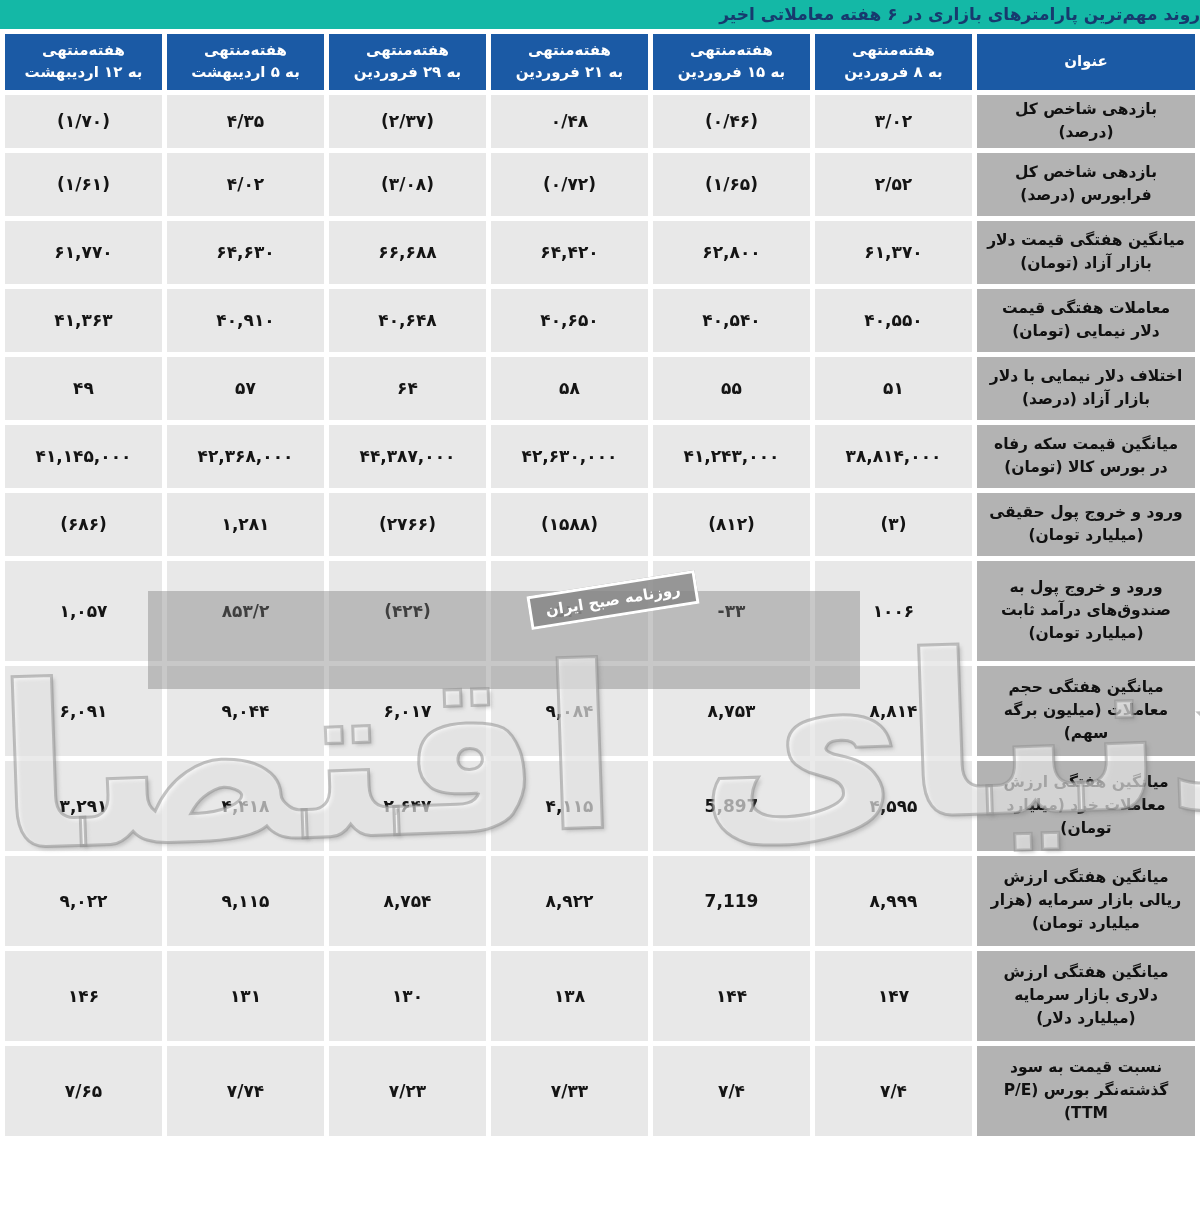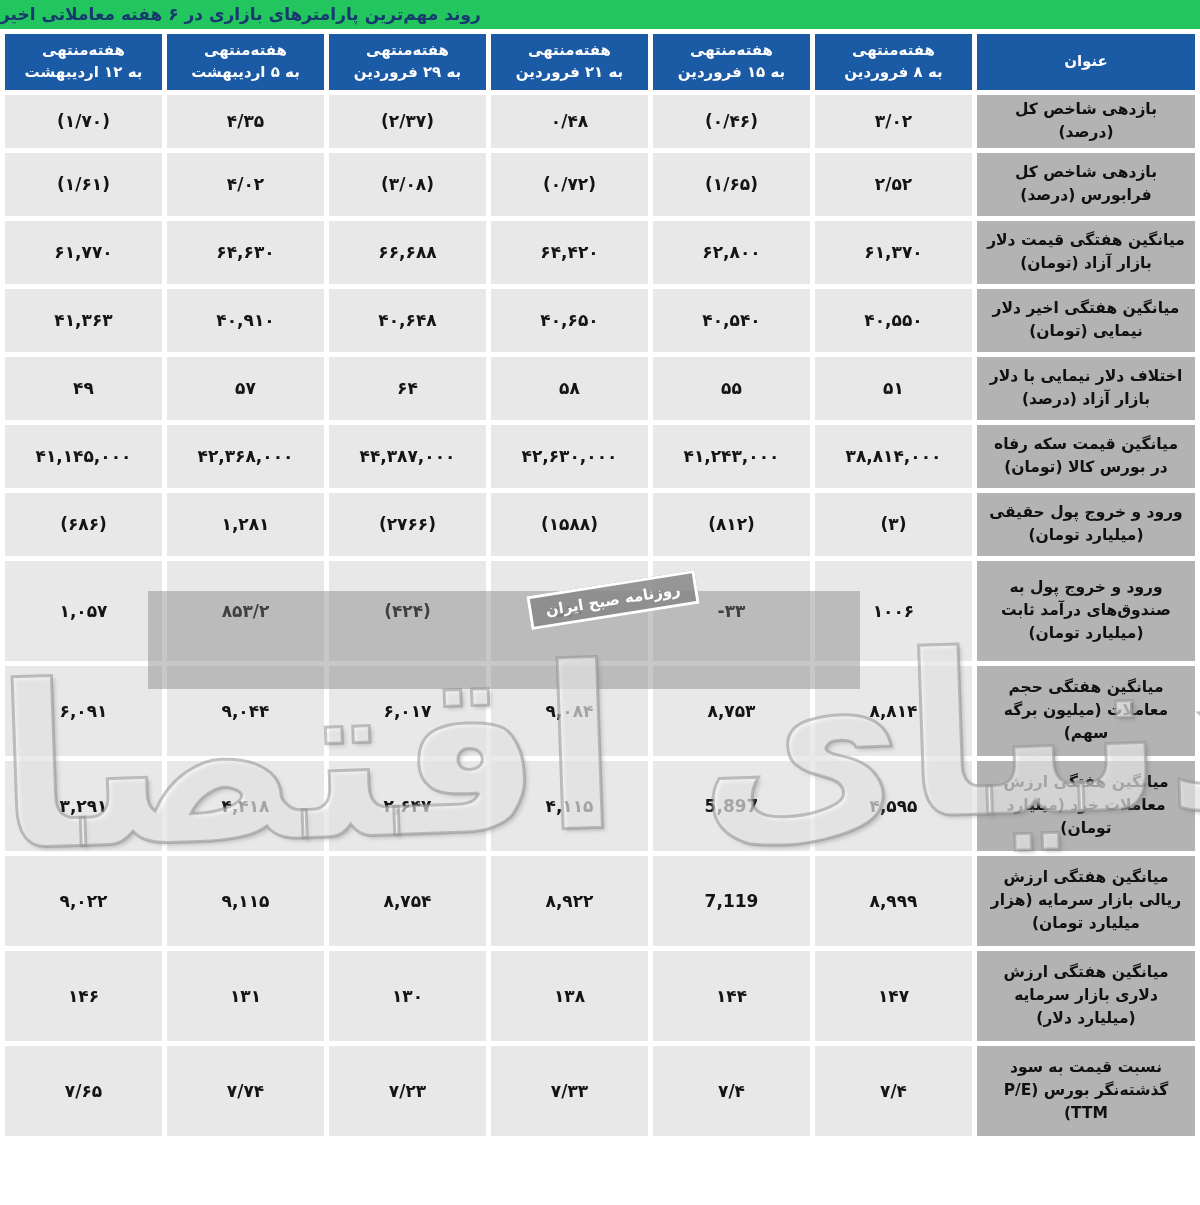--- a/index.html
+++ b/index.html
@@ -1,21 +1,21 @@
 <!DOCTYPE html>
 <html lang="fa" dir="rtl"><head>
 <meta charset="utf-8">
 <style>
   html,body{margin:0;padding:0;background:#ffffff;}
   body{width:1200px;height:1205px;position:relative;overflow:hidden;
        font-family:"DejaVu Sans","Liberation Sans",sans-serif;}
 
   
   .banner{position:absolute;top:0;right:0;left:0;height:29px;
-          background:#22c55e;display:flex;align-items:center;justify-content:flex-end;}
+          background:#14b8a6;display:flex;align-items:center;justify-content:flex-start;}
   .banner .title{color:#173A6E;font-size:17px;font-weight:bold;line-height:1;}
 
   
   table.params{position:absolute;top:29px;right:0;width:1200px;
                border-collapse:separate;border-spacing:5px 5px;table-layout:fixed;}
   col.c-title{width:218px;}
   thead th{background:#1B5AA5;color:#ffffff;font-size:15px;font-weight:bold;
            text-align:center;vertical-align:middle;white-space:pre-line;
            height:52px;padding:2px 2px;line-height:1.45;}
   tbody th.row-label{background:#B3B3B3;color:#111111;font-size:15.5px;font-weight:bold;
@@ -99,21 +99,21 @@
       <tr class="rh-m">
         <th class="row-label">میانگین هفتگی قیمت دلار بازار آزاد (تومان)</th>
         <td class="value-cell">۶۱,۳۷۰</td>
         <td class="value-cell">۶۲,۸۰۰</td>
         <td class="value-cell">۶۴,۴۲۰</td>
         <td class="value-cell">۶۶,۶۸۸</td>
         <td class="value-cell">۶۴,۶۳۰</td>
         <td class="value-cell">۶۱,۷۷۰</td>
       </tr>
       <tr class="rh-m">
-        <th class="row-label">میانگین هفتگی اخیر دلار نیمایی (تومان)</th>
+        <th class="row-label">معاملات هفتگی قیمت دلار نیمایی (تومان)</th>
         <td class="value-cell">۴۰,۵۵۰</td>
         <td class="value-cell">۴۰,۵۴۰</td>
         <td class="value-cell">۴۰,۶۵۰</td>
         <td class="value-cell">۴۰,۶۴۸</td>
         <td class="value-cell">۴۰,۹۱۰</td>
         <td class="value-cell">۴۱,۳۶۳</td>
       </tr>
       <tr class="rh-m">
         <th class="row-label">اختلاف دلار نیمایی با دلار بازار آزاد (درصد)</th>
         <td class="value-cell">۵۱</td>

